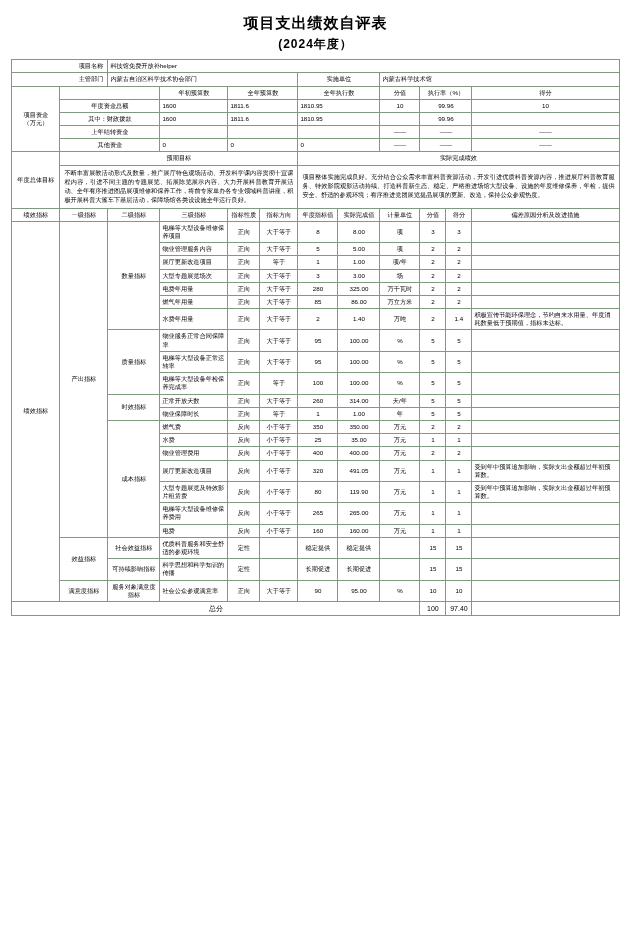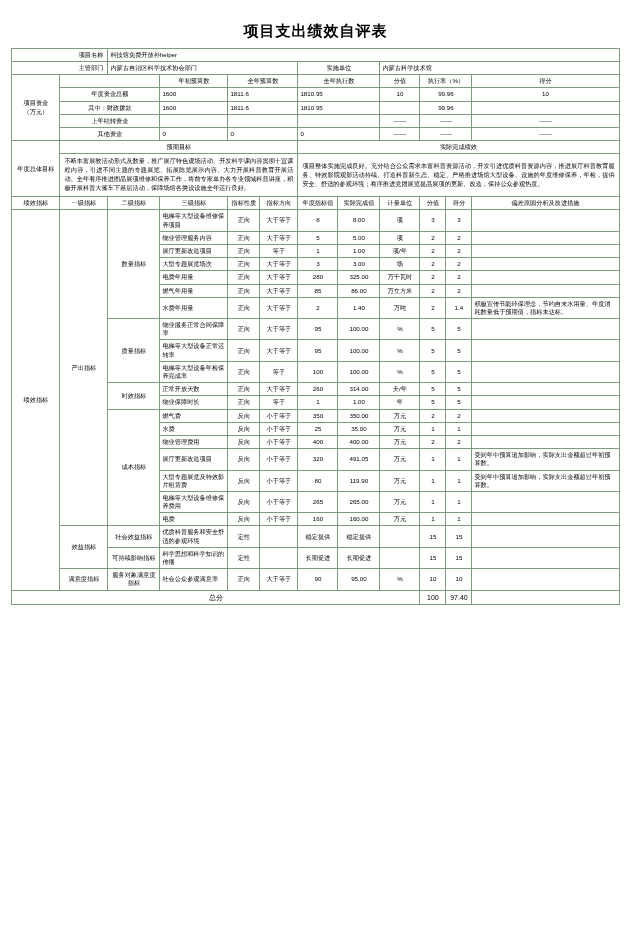--- a/index.html
+++ b/index.html
@@ -1,36 +1,37 @@
 <!DOCTYPE html>
 <html><head>
 <meta charset="utf-8">
 <style>
   html,body{margin:0;padding:0;background:#fff;}
   body{font-family:"Liberation Sans","DejaVu Sans",sans-serif;color:#000;}
   .page{width:631px;min-height:945px;margin:0 auto;background:#fff;padding:0;box-sizing:border-box;}
-  .title{text-align:center;font-size:15px;font-weight:bold;letter-spacing:1px;padding-top:20px;line-height:1.45;}
+  .title{text-align:center;font-size:15px;font-weight:bold;letter-spacing:1px;padding-top:12px;line-height:1.45;}
   .title .sub{font-size:12px;font-weight:bold;display:block;margin-top:2px;}
   table{border-collapse:collapse;table-layout:fixed;width:607px;margin:6px auto 0 auto;}
   td{border:1px solid #7f9b7f;font-size:6.2px;line-height:1.32;padding:2px 2px;vertical-align:middle;word-wrap:break-word;}
   .c{text-align:center;}
   .l{text-align:left;}
   .lbl{text-align:right;padding-right:4px;}
   .vlabel{text-align:center;}
   .hd{text-align:center;font-weight:normal;}
   .just{text-align:justify;text-justify:inter-ideograph;line-height:1.45;padding:3px 4px;}
   .total td{font-size:7px;}
 </style>
 </head>
 <body>
 
 <div class="page">
 
   <div class="title">
     <span>项目支出绩效自评表</span>
+    <span class="sub">(2024年度）</span>
   </div>
 
   <table>
     <colgroup>
       <col style="width:48px">
       <col style="width:48px">
       <col style="width:52px">
       <col style="width:68px">
       <col style="width:32px">
       <col style="width:38px">

